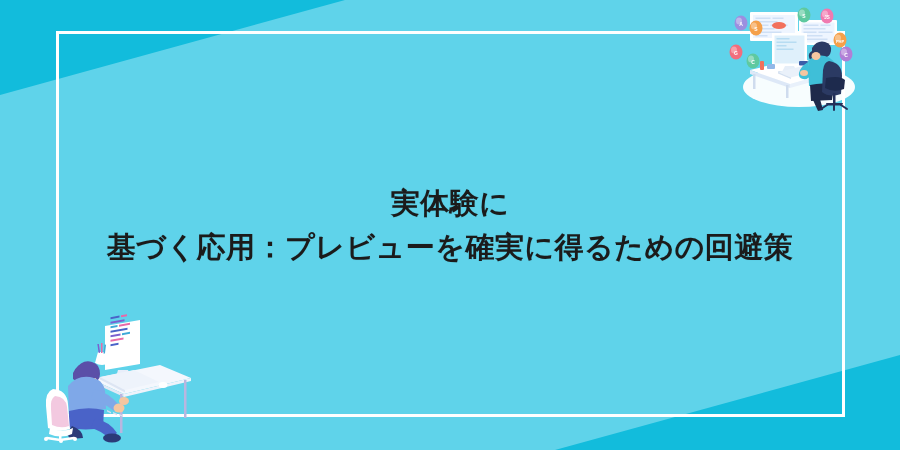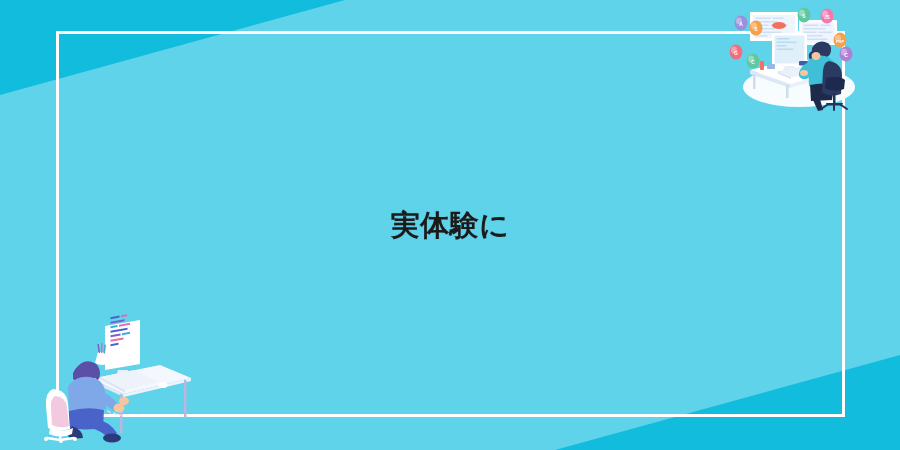--- a/index.html
+++ b/index.html
@@ -259,16 +259,17 @@
         <circle cx="20" cy="248" r="4" fill="#ffffff"></circle>
         <circle cx="50" cy="252" r="4" fill="#ffffff"></circle>
         <circle cx="78" cy="248" r="4" fill="#ffffff"></circle>
       </g>
     </svg>
   </div>
 
   <div class="title-wrap">
     <div class="title">
       <span class="l1">実体験に</span>
+      <span class="l2">基づく応用：プレビューを確実に得るための回避策</span>
     </div>
   </div>
 
 </div>
 
 </body></html>

